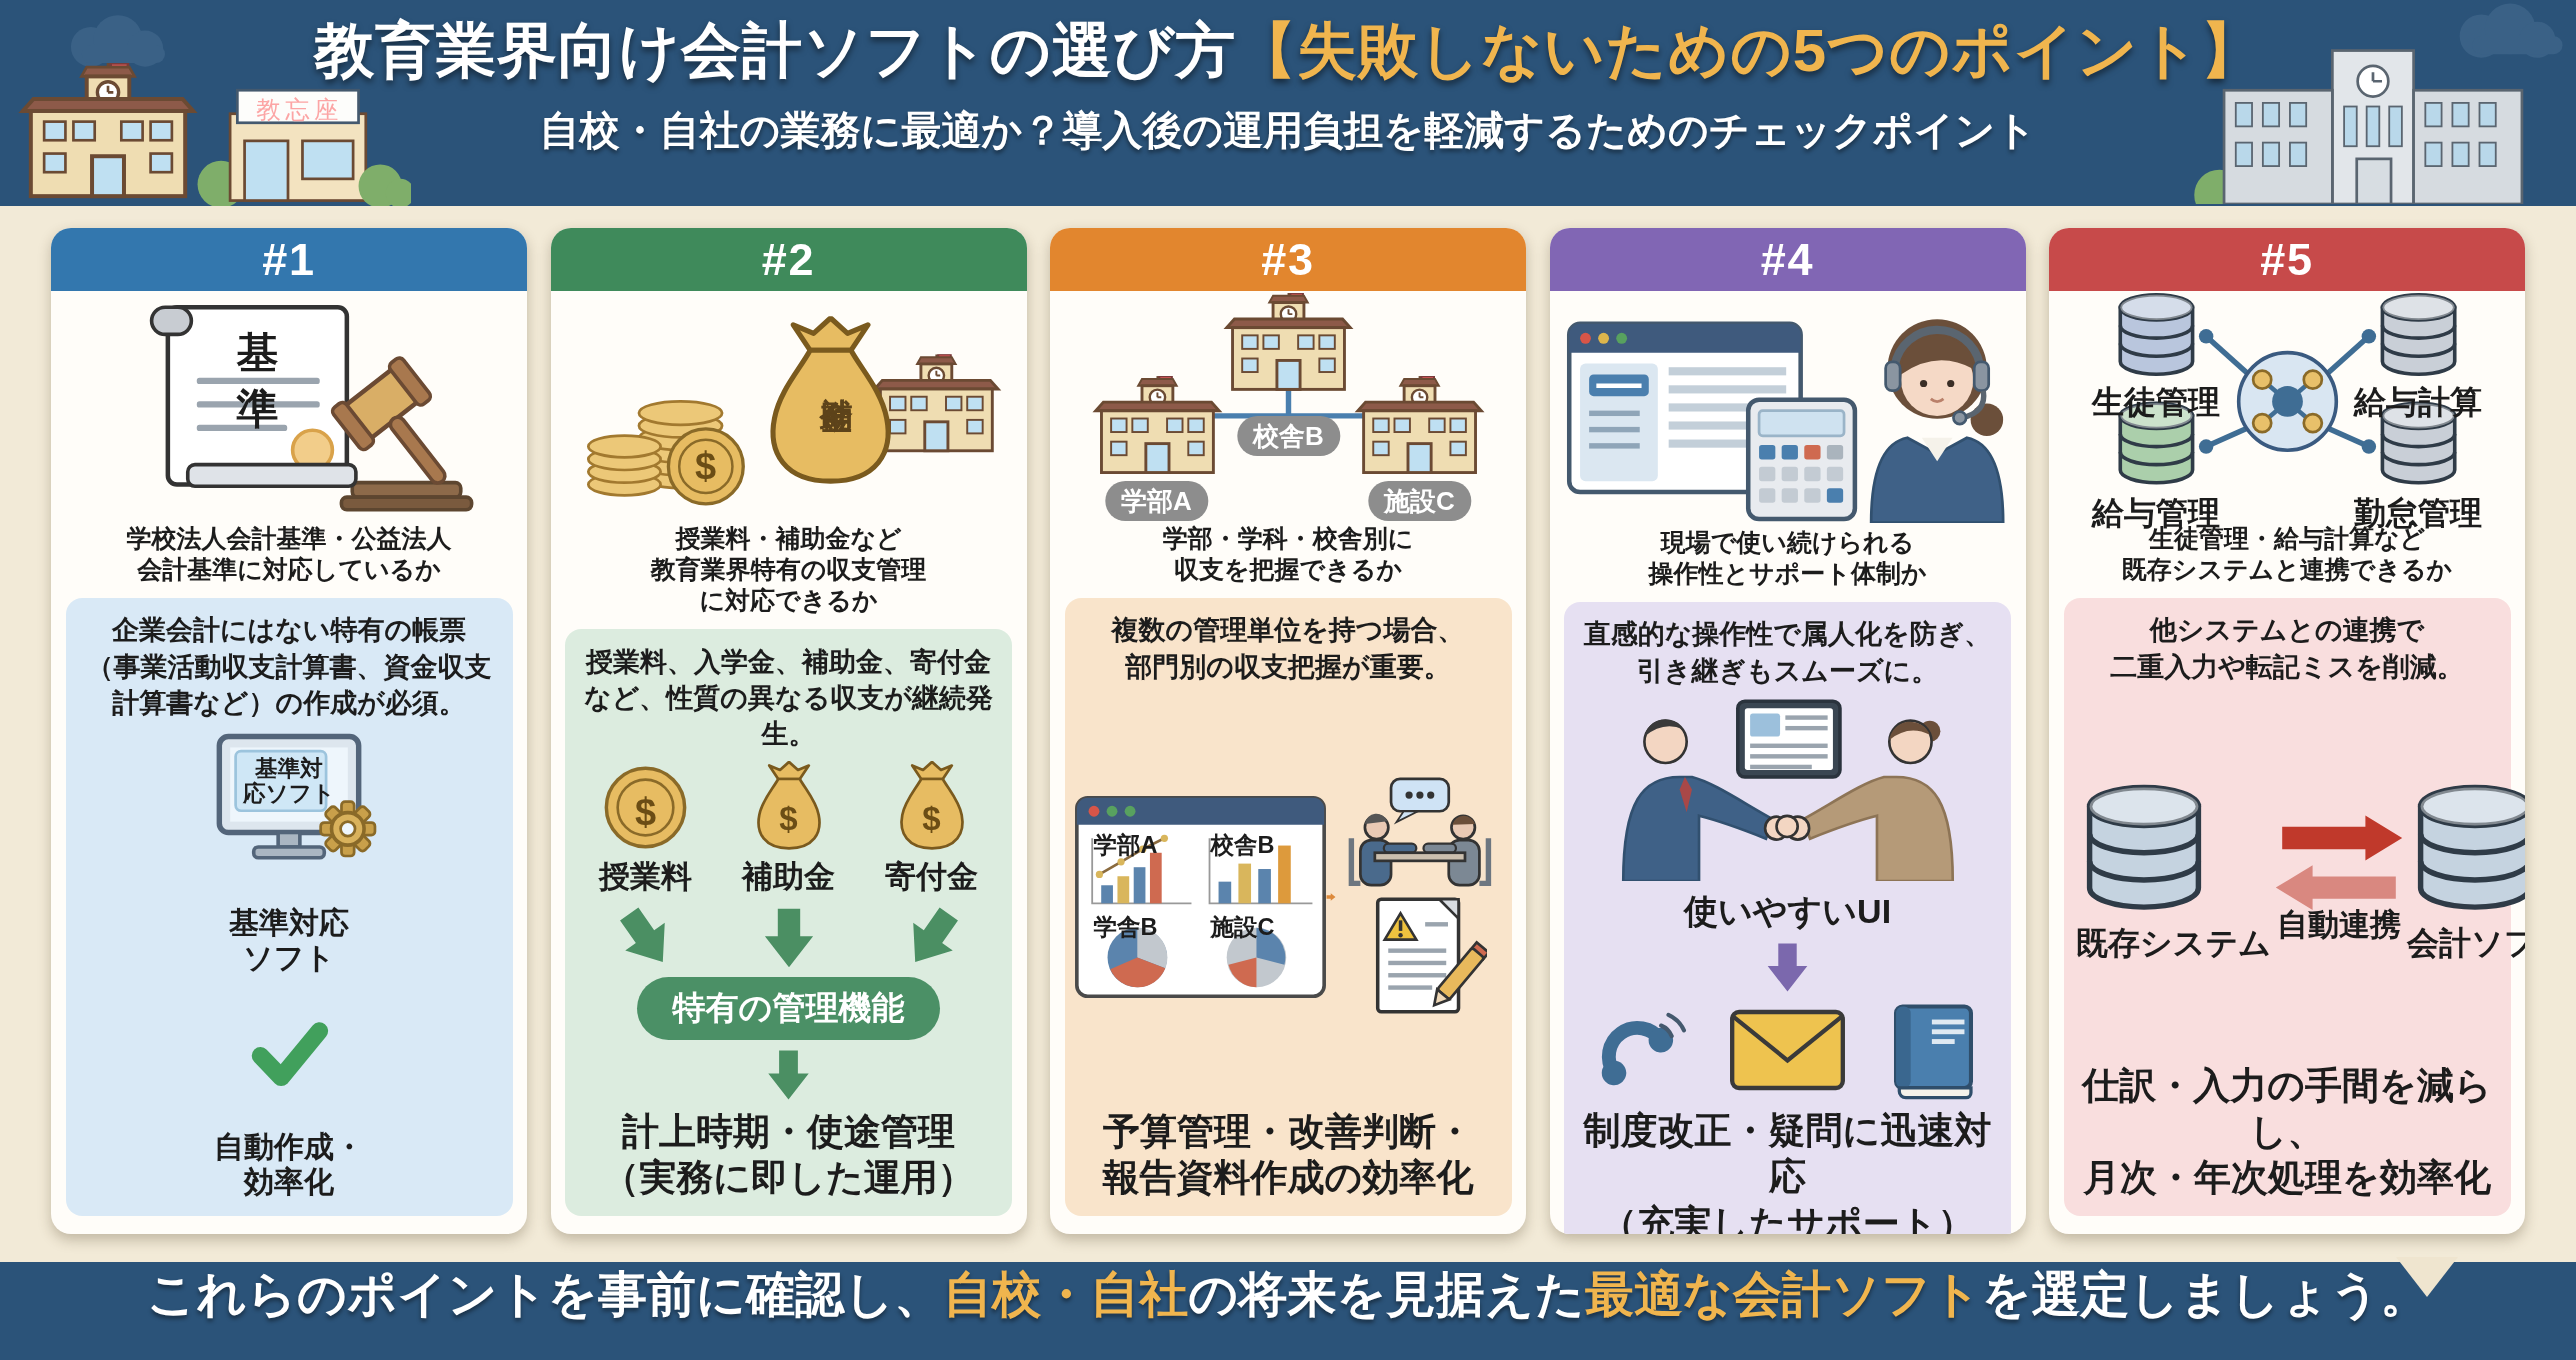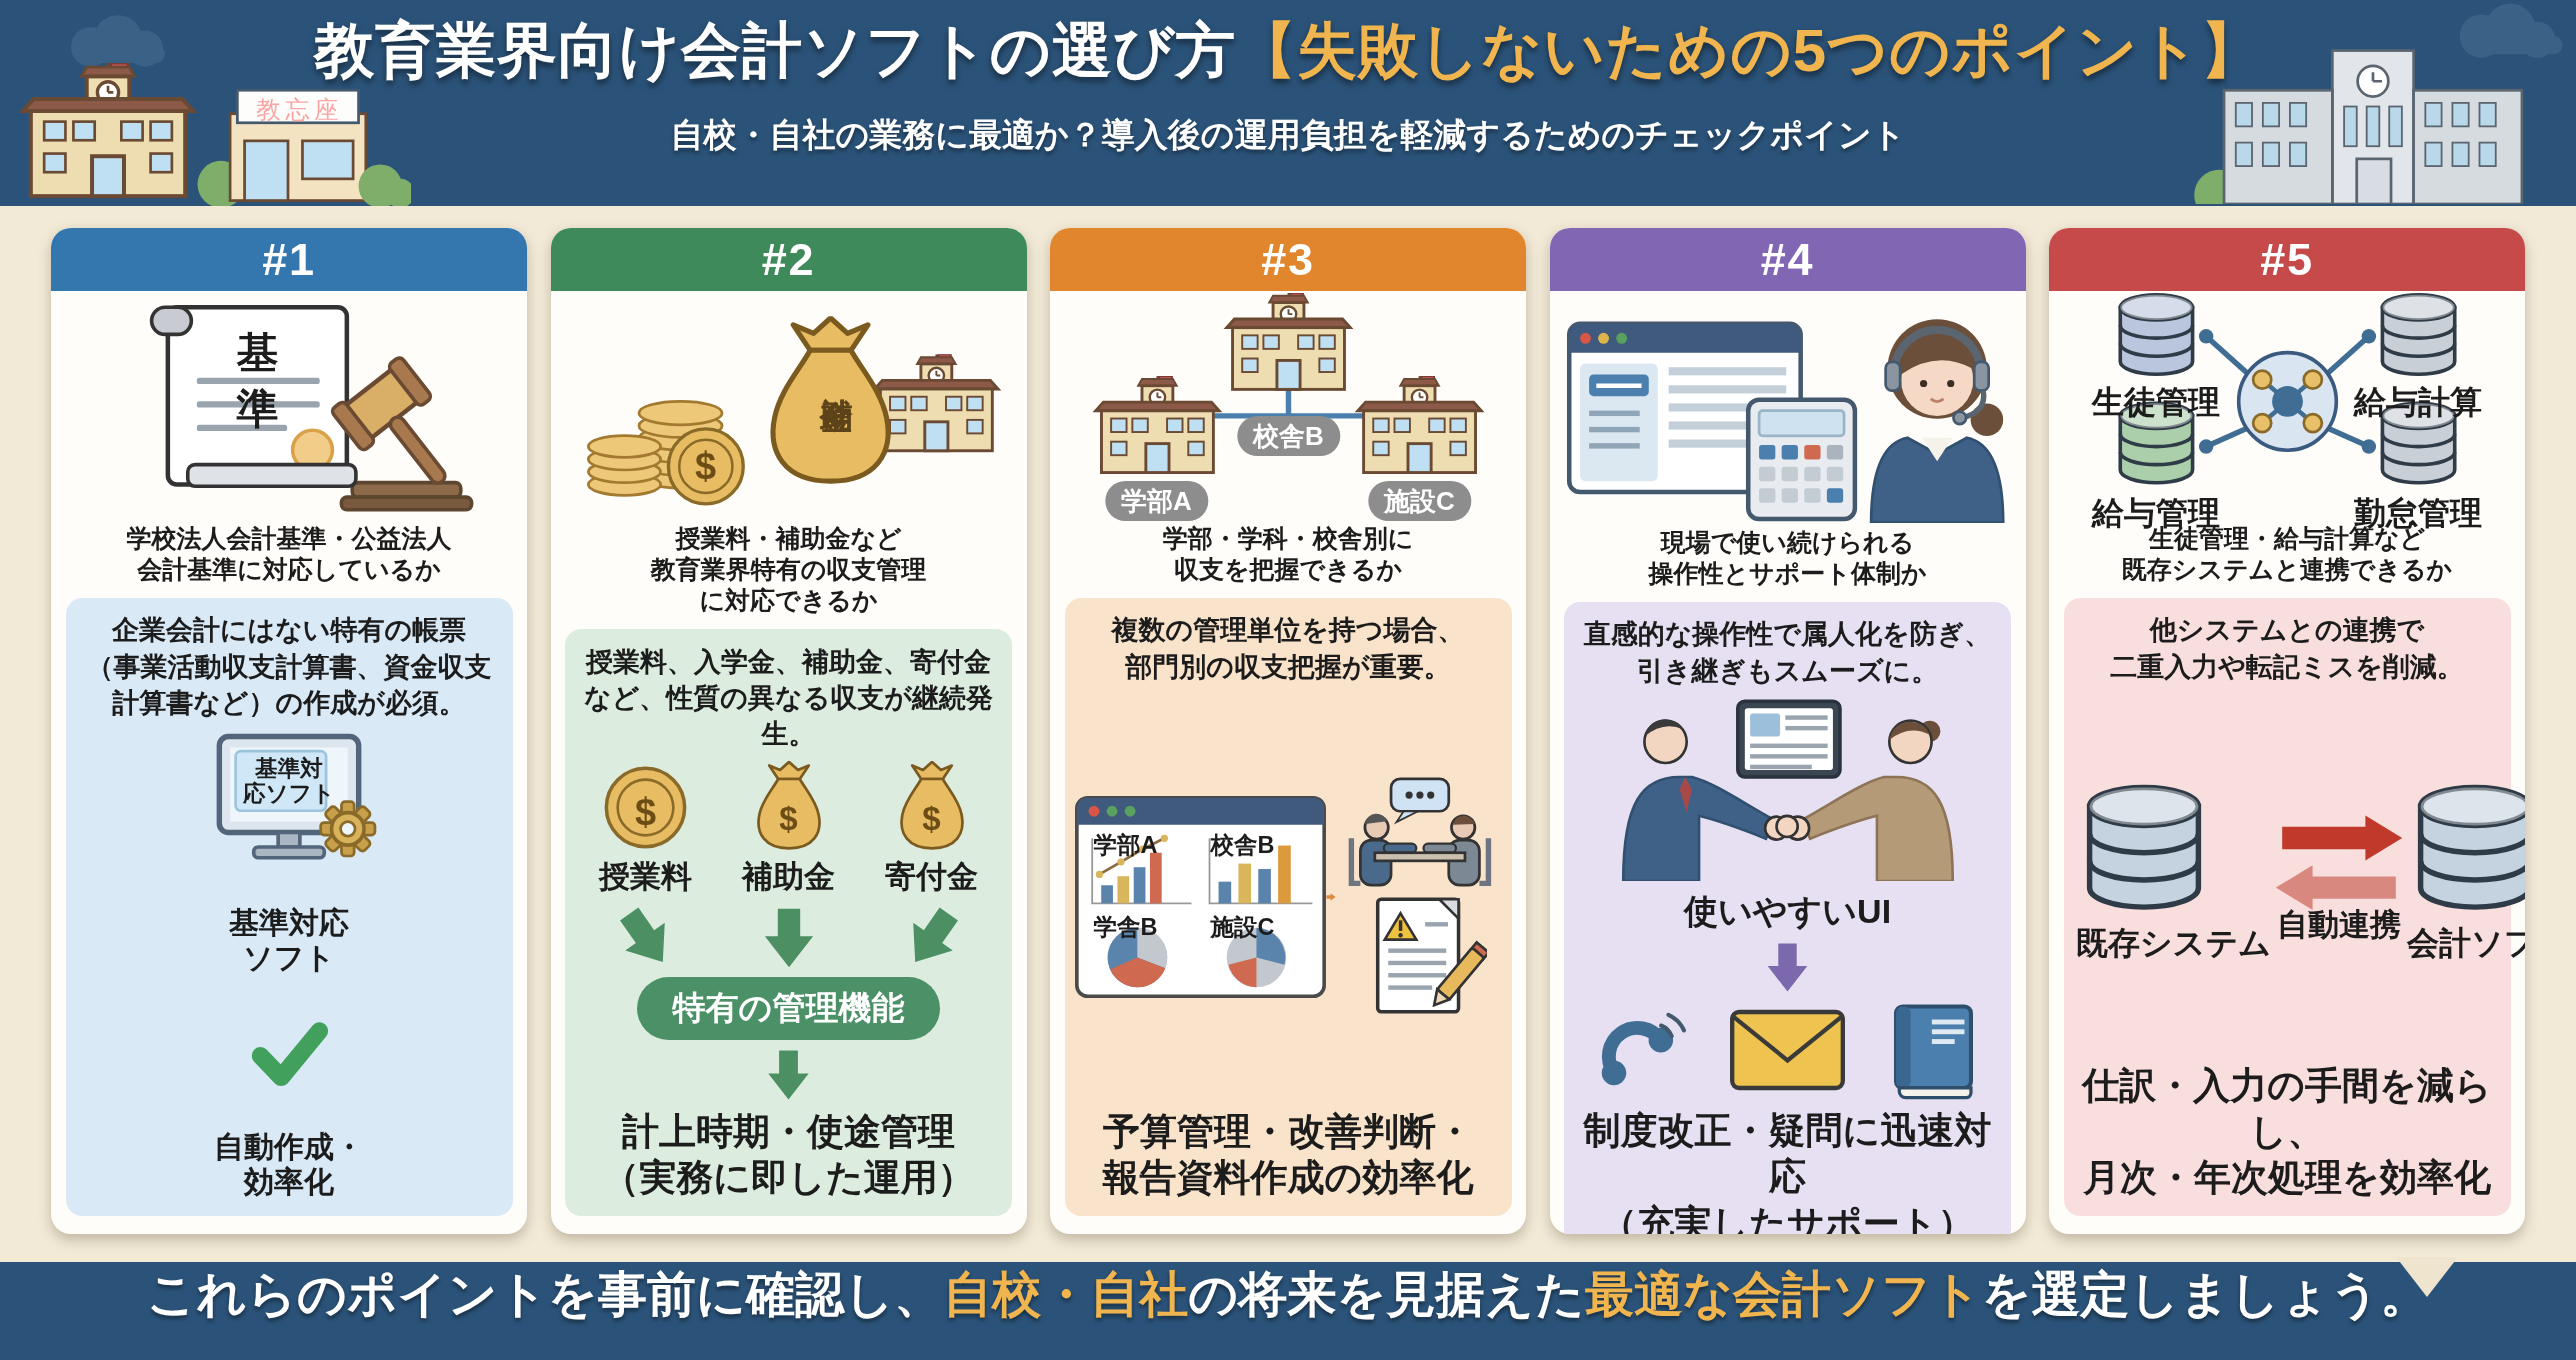--- a/index.html
+++ b/index.html
@@ -5,21 +5,21 @@
 *{margin:0;padding:0;box-sizing:border-box}
 html,body{width:2576px;height:1360px}
 body{background:#f2ead7;font-family:"Liberation Sans","DejaVu Sans",sans-serif;position:relative;overflow:hidden;color:#1c1c1c}
 .pre{white-space:pre-line}
 .band{position:absolute;left:0;width:100%;background:#2b5379}
 .band.top{top:0;height:206px}
 .band.bottom{bottom:0;height:98px;display:flex;align-items:flex-start;justify-content:center;z-index:2}
 .titles{position:absolute;top:11px;left:0;width:100%;text-align:center;color:#fff;z-index:3}
 .title{font-size:60px;font-weight:900;text-shadow:0 3.6px 6.3px rgba(0,0,0,.5);letter-spacing:0.9px}
 .f-accent{color:#f0b54e}
-.subtitle{margin-top:21px;font-size:33px;font-weight:800;text-shadow:0 2.7px 4.5px rgba(0,0,0,.45)}
+.subtitle{margin-top:11px;font-size:40px;font-weight:800;text-shadow:0 2.7px 4.5px rgba(0,0,0,.45)}
 .hdr-illo{position:absolute;z-index:1}
 .hdr-illo.left{left:3.6px;top:7.2px;width:407px;height:199px}
 .hdr-illo.right{right:3.6px;top:0;width:389px;height:204px}
 .shop-sign{position:absolute;left:237px;top:87px;width:118px;text-align:center;font-size:24.4px;font-weight:400;letter-spacing:4.5px;color:#fca5a5}
 .cards{position:absolute;top:228px;left:51px;right:51px;height:1006px;display:flex;gap:23.5px;z-index:2}
 .card{flex:1;background:#fffdf9;border-radius:20px;box-shadow:0 5.4px 12.7px rgba(70,55,30,.28);display:flex;flex-direction:column;overflow:hidden}
 .banner{height:63px;flex:0 0 63px;background:var(--accent);color:#fff;font-size:45px;font-weight:900;display:flex;align-items:center;justify-content:center;letter-spacing:1.8px}
 .illo{flex:0 0 228px;display:flex;justify-content:center}
 .illo-wrap{position:relative}
 .heading{font-size:25px;font-weight:900;line-height:1.25;text-align:center;margin:3.6px 3.6px 0}

